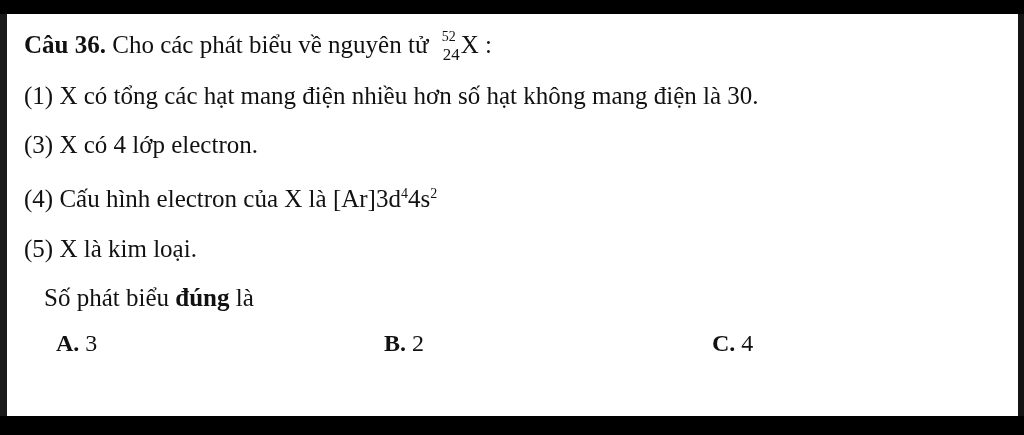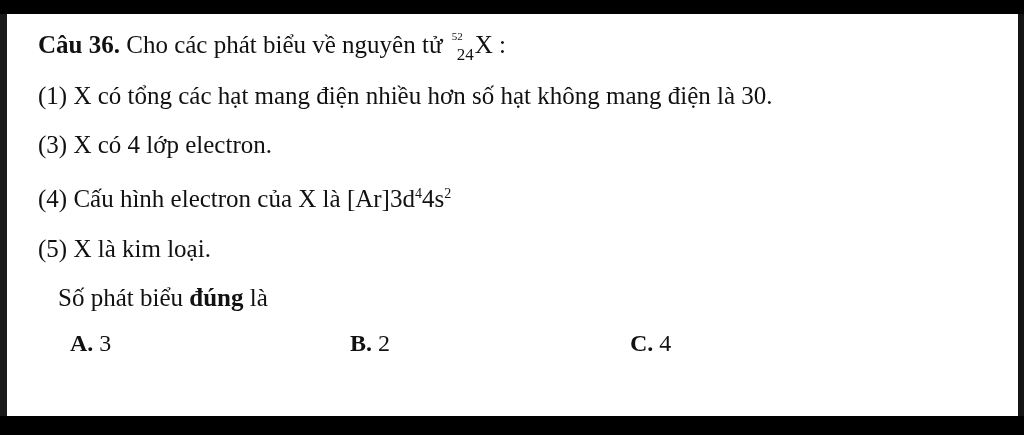--- a/index.html
+++ b/index.html
@@ -44,21 +44,21 @@
     width: 6px;
     height: 402px;
     background: #141414;
   }
   #content {
     position: absolute;
     left: 0;
     top: 14px;
     width: 1024px;
     height: 402px;
-    padding: 14px 34px 0 38px;
+    padding: 14px 34px 0 24px;
     box-sizing: border-box;
     color: #111111;
   }
   .qline {
     font-size: 25px;
     line-height: 34px;
     margin: 0 0 18px 0;
     white-space: nowrap;
   }
   .qlabel {
@@ -82,41 +82,42 @@
   .isotope {
     display: inline-block;
     vertical-align: middle;
     position: relative;
     width: 22px;
     height: 30px;
     margin: 0 1px 0 3px;
   }
   .isotope .mass {
     position: absolute;
-    right: 11px;
+    right: 4px;
     top: -2px;
-    font-size: 11px;
+    font-size: 14px;
     line-height: 13px;
   }
   .isotope .num {
     position: absolute;
     right: 0;
     bottom: 1px;
     font-size: 17px;
     line-height: 13px;
     margin-top: 8px;
   }
   sup.sm { font-size: 14px; }
   
   .answers {
     display: flex;
     align-items: baseline;
     margin: 16px 0 0 0;
     padding-left: 32px;
     font-size: 24px;
+    gap: 48px;
   }
   .answers .opt {
     white-space: nowrap;
   }
   .answers .opt b {
     font-weight: bold;
   }
   .opt-a { width: 280px; }
   .opt-b { width: 280px; }
   .opt-c { width: 278px; }

